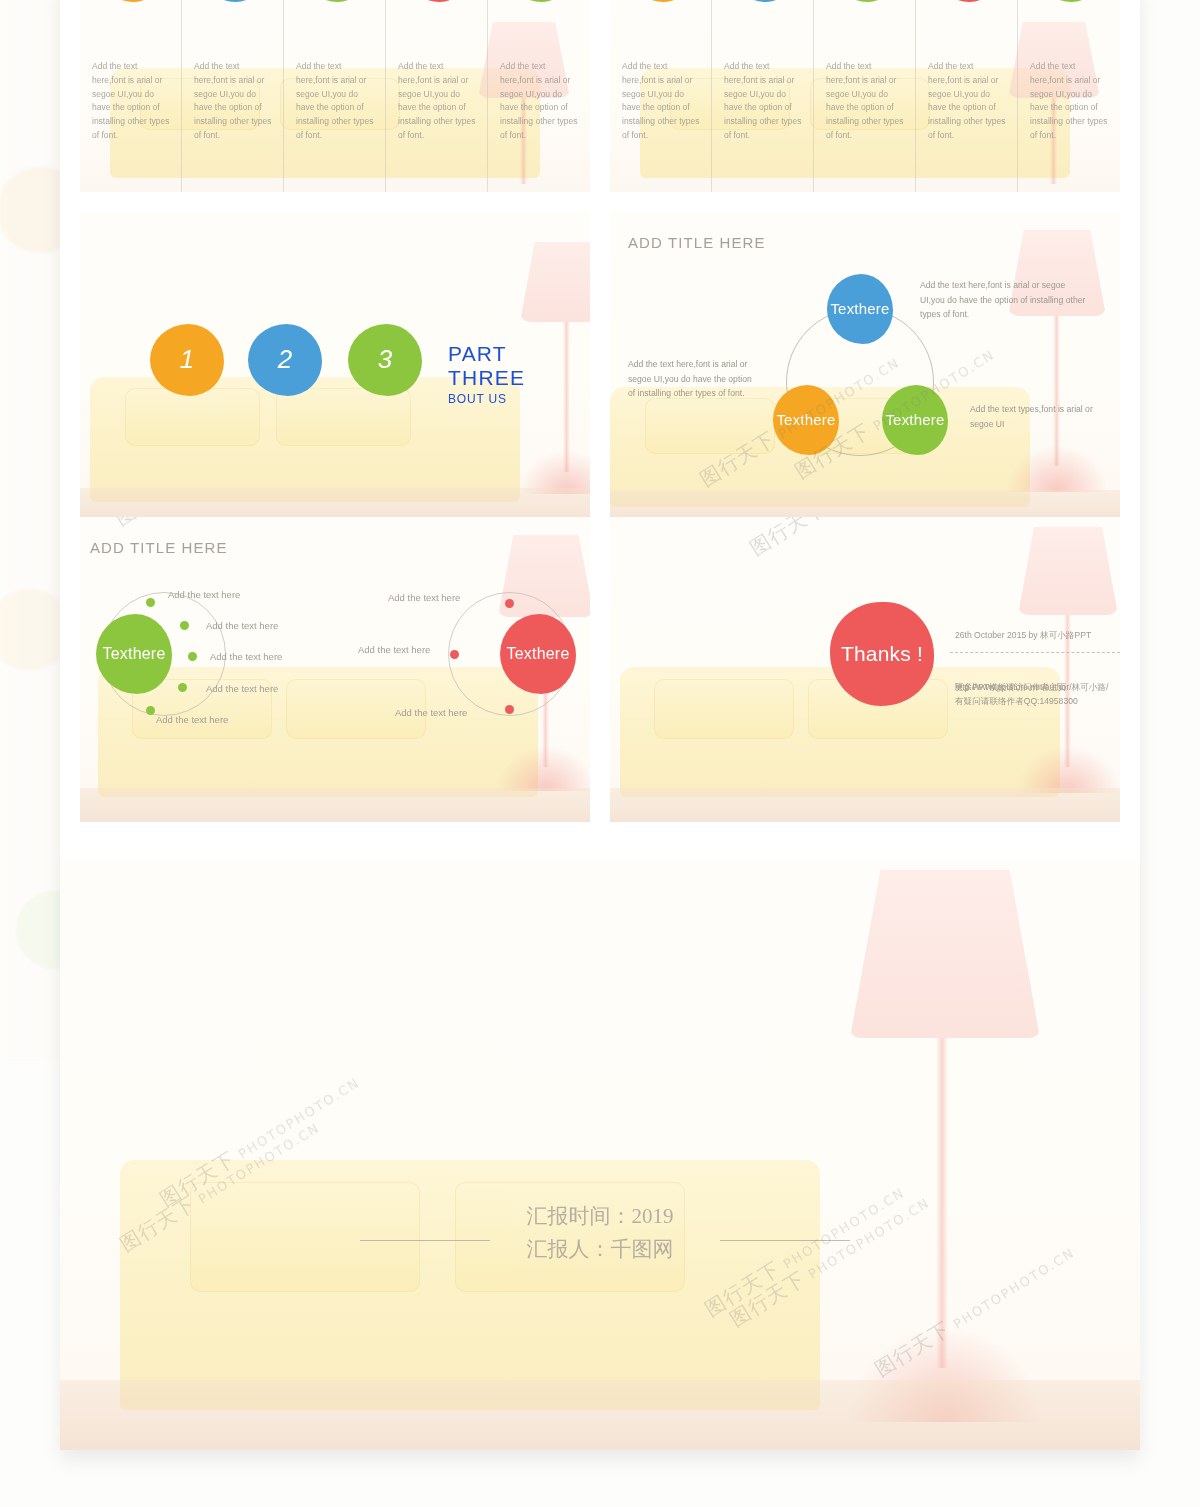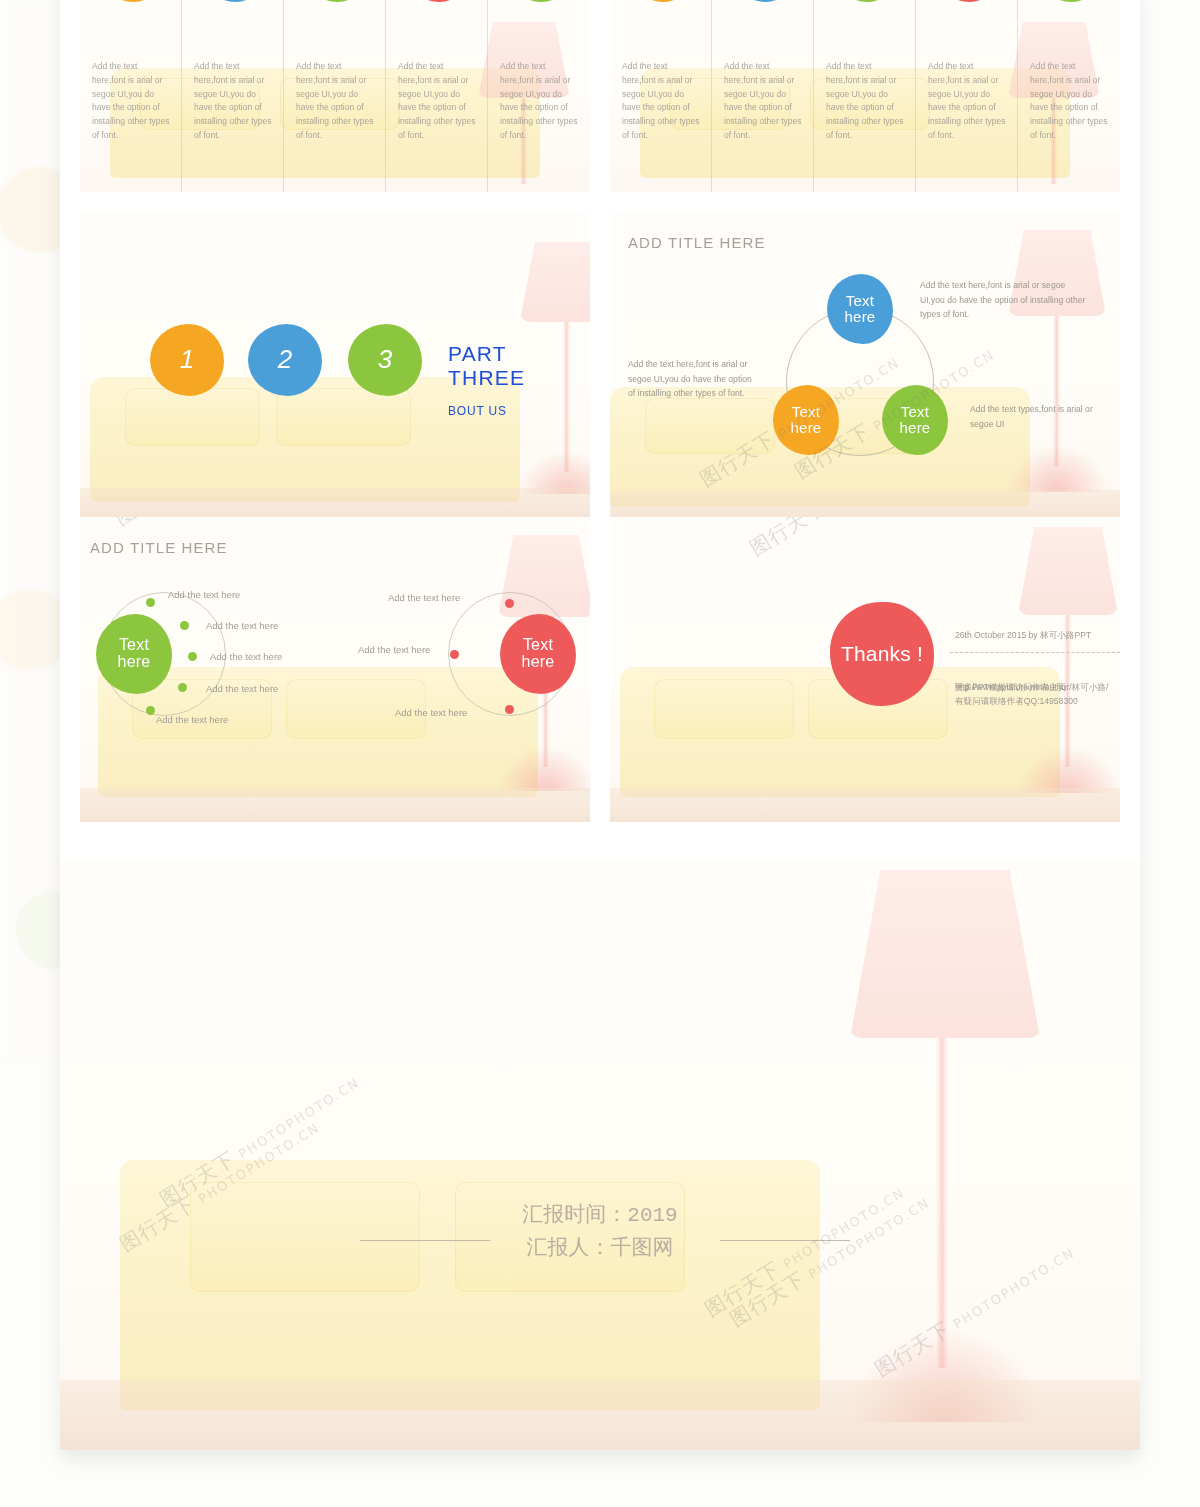--- a/index.html
+++ b/index.html
@@ -79,21 +79,21 @@
     box-shadow: inset 0 0 0 1px rgba(238,216,140,.45);
   }
   .bg-art .floor {
     position: absolute; left: 0; right: 0; bottom: 0;
     background: linear-gradient(180deg, rgba(245,226,206,.45), rgba(238,212,190,.55));
   }
 
   
   .blob {
     position: absolute;
-    display: flex; flex-direction: column;
+    display: flex; flex-direction: row;
     align-items: center; justify-content: center;
     color: #ffffff;
     line-height: 1.05;
     text-align: center;
     border-radius: 52% 48% 46% 54% / 50% 52% 48% 50%;
     letter-spacing: .2px;
   }
   .blob.orange { background: #f5a623; }
   .blob.blue   { background: #4a9fd8; }
   .blob.green  { background: #8cc63f; }
@@ -117,21 +117,21 @@
   }
 
   
   .num-blob { width: 74px; height: 72px; font-size: 26px; font-style: italic; }
   .part-head {
     position: absolute;
     color: #1d4ed8;
     letter-spacing: 1.2px;
   }
   .part-head .big { font-size: 21px; }
-  .part-head .sub { font-size: 12px; letter-spacing: .8px; margin-top: 14px; }
+  .part-head .sub { font-size: 12px; letter-spacing: .8px; margin-top: 2px; }
 
   
   .sec-title {
     position: absolute;
     font-size: 15px; letter-spacing: 1.1px;
     color: #a5a09a;
   }
 
   
   .venn-ring {
@@ -186,21 +186,21 @@
     text-align: center;
     font-size: 58px; letter-spacing: 5px;
     color: #4b4b4b;
     font-family: "DejaVu Serif", "Liberation Serif", serif;
   }
   .closing-meta {
     position: absolute; left: 0; right: 0; top: 340px;
     text-align: center;
     color: #b6aea1;
     font-size: 21px; line-height: 1.55;
-    font-family: Liberation Mono, monospace;
+    font-family: Liberation Serif, serif;
   }
   .meta-rule {
     position: absolute; top: 380px; height: 0;
     border-top: 1px solid rgba(175,166,152,.75);
   }
 
   
   .wm {
     position: absolute;
     color: rgba(120,120,120,.20);

